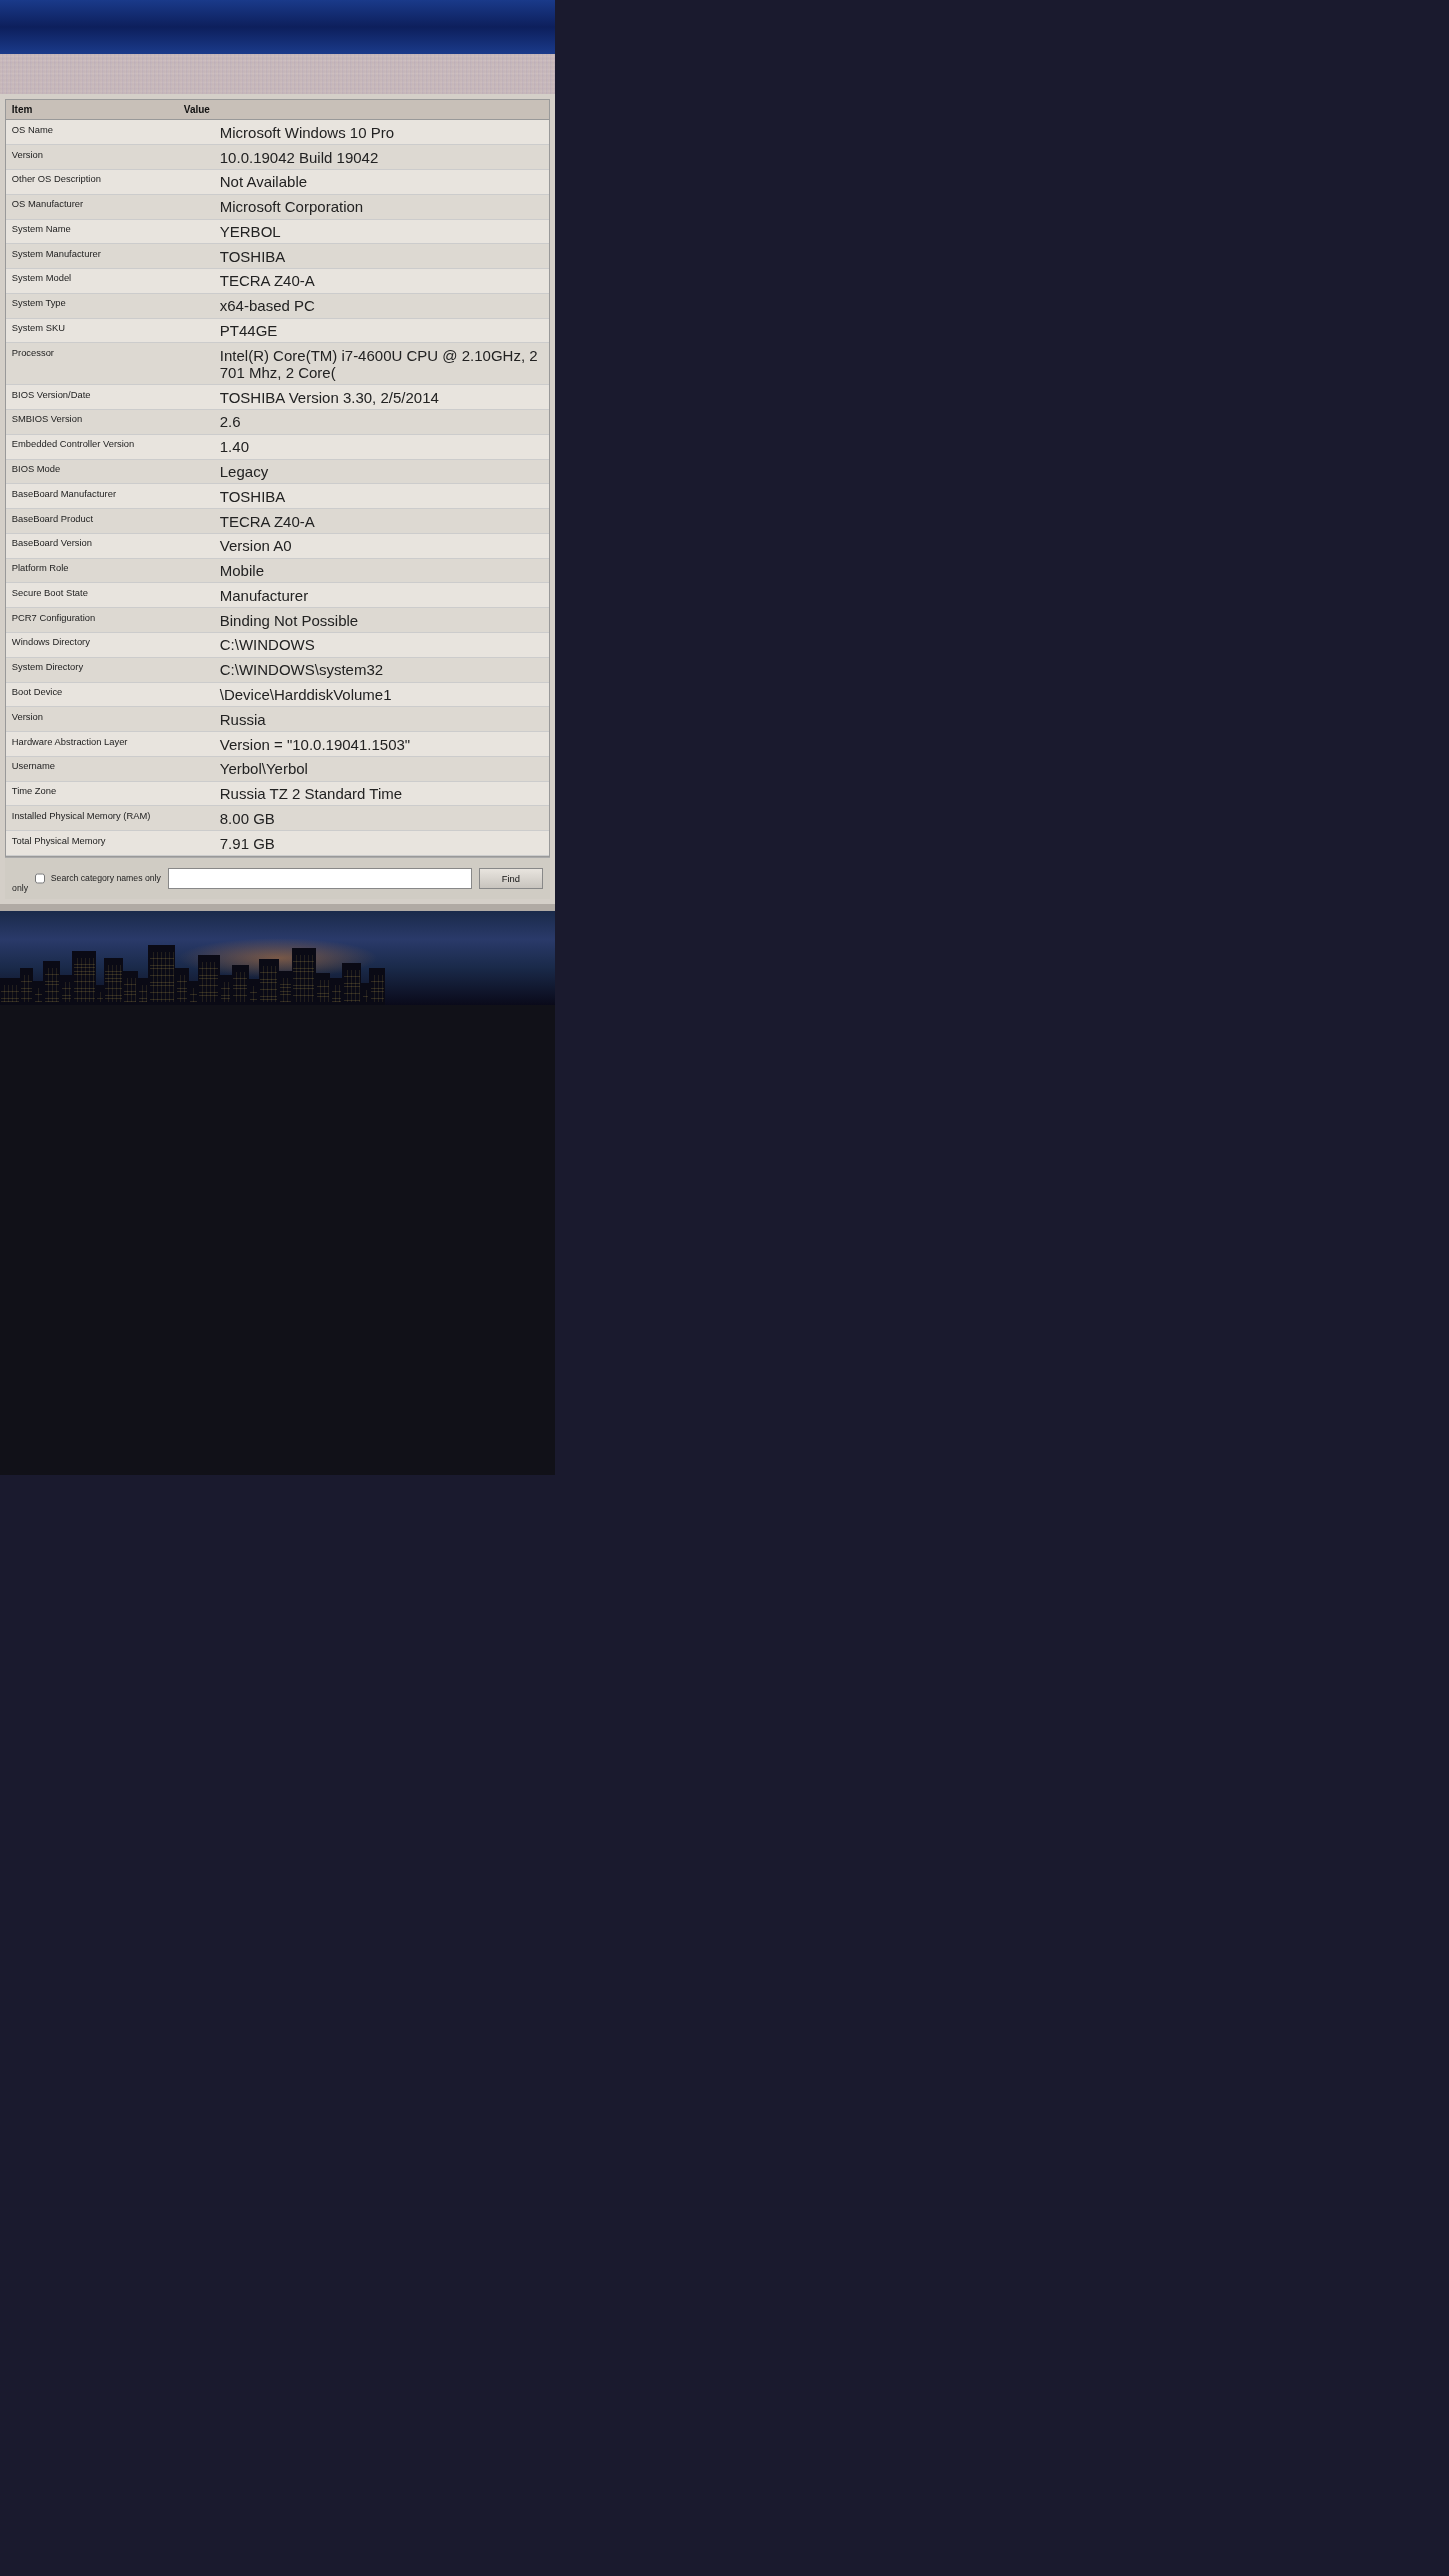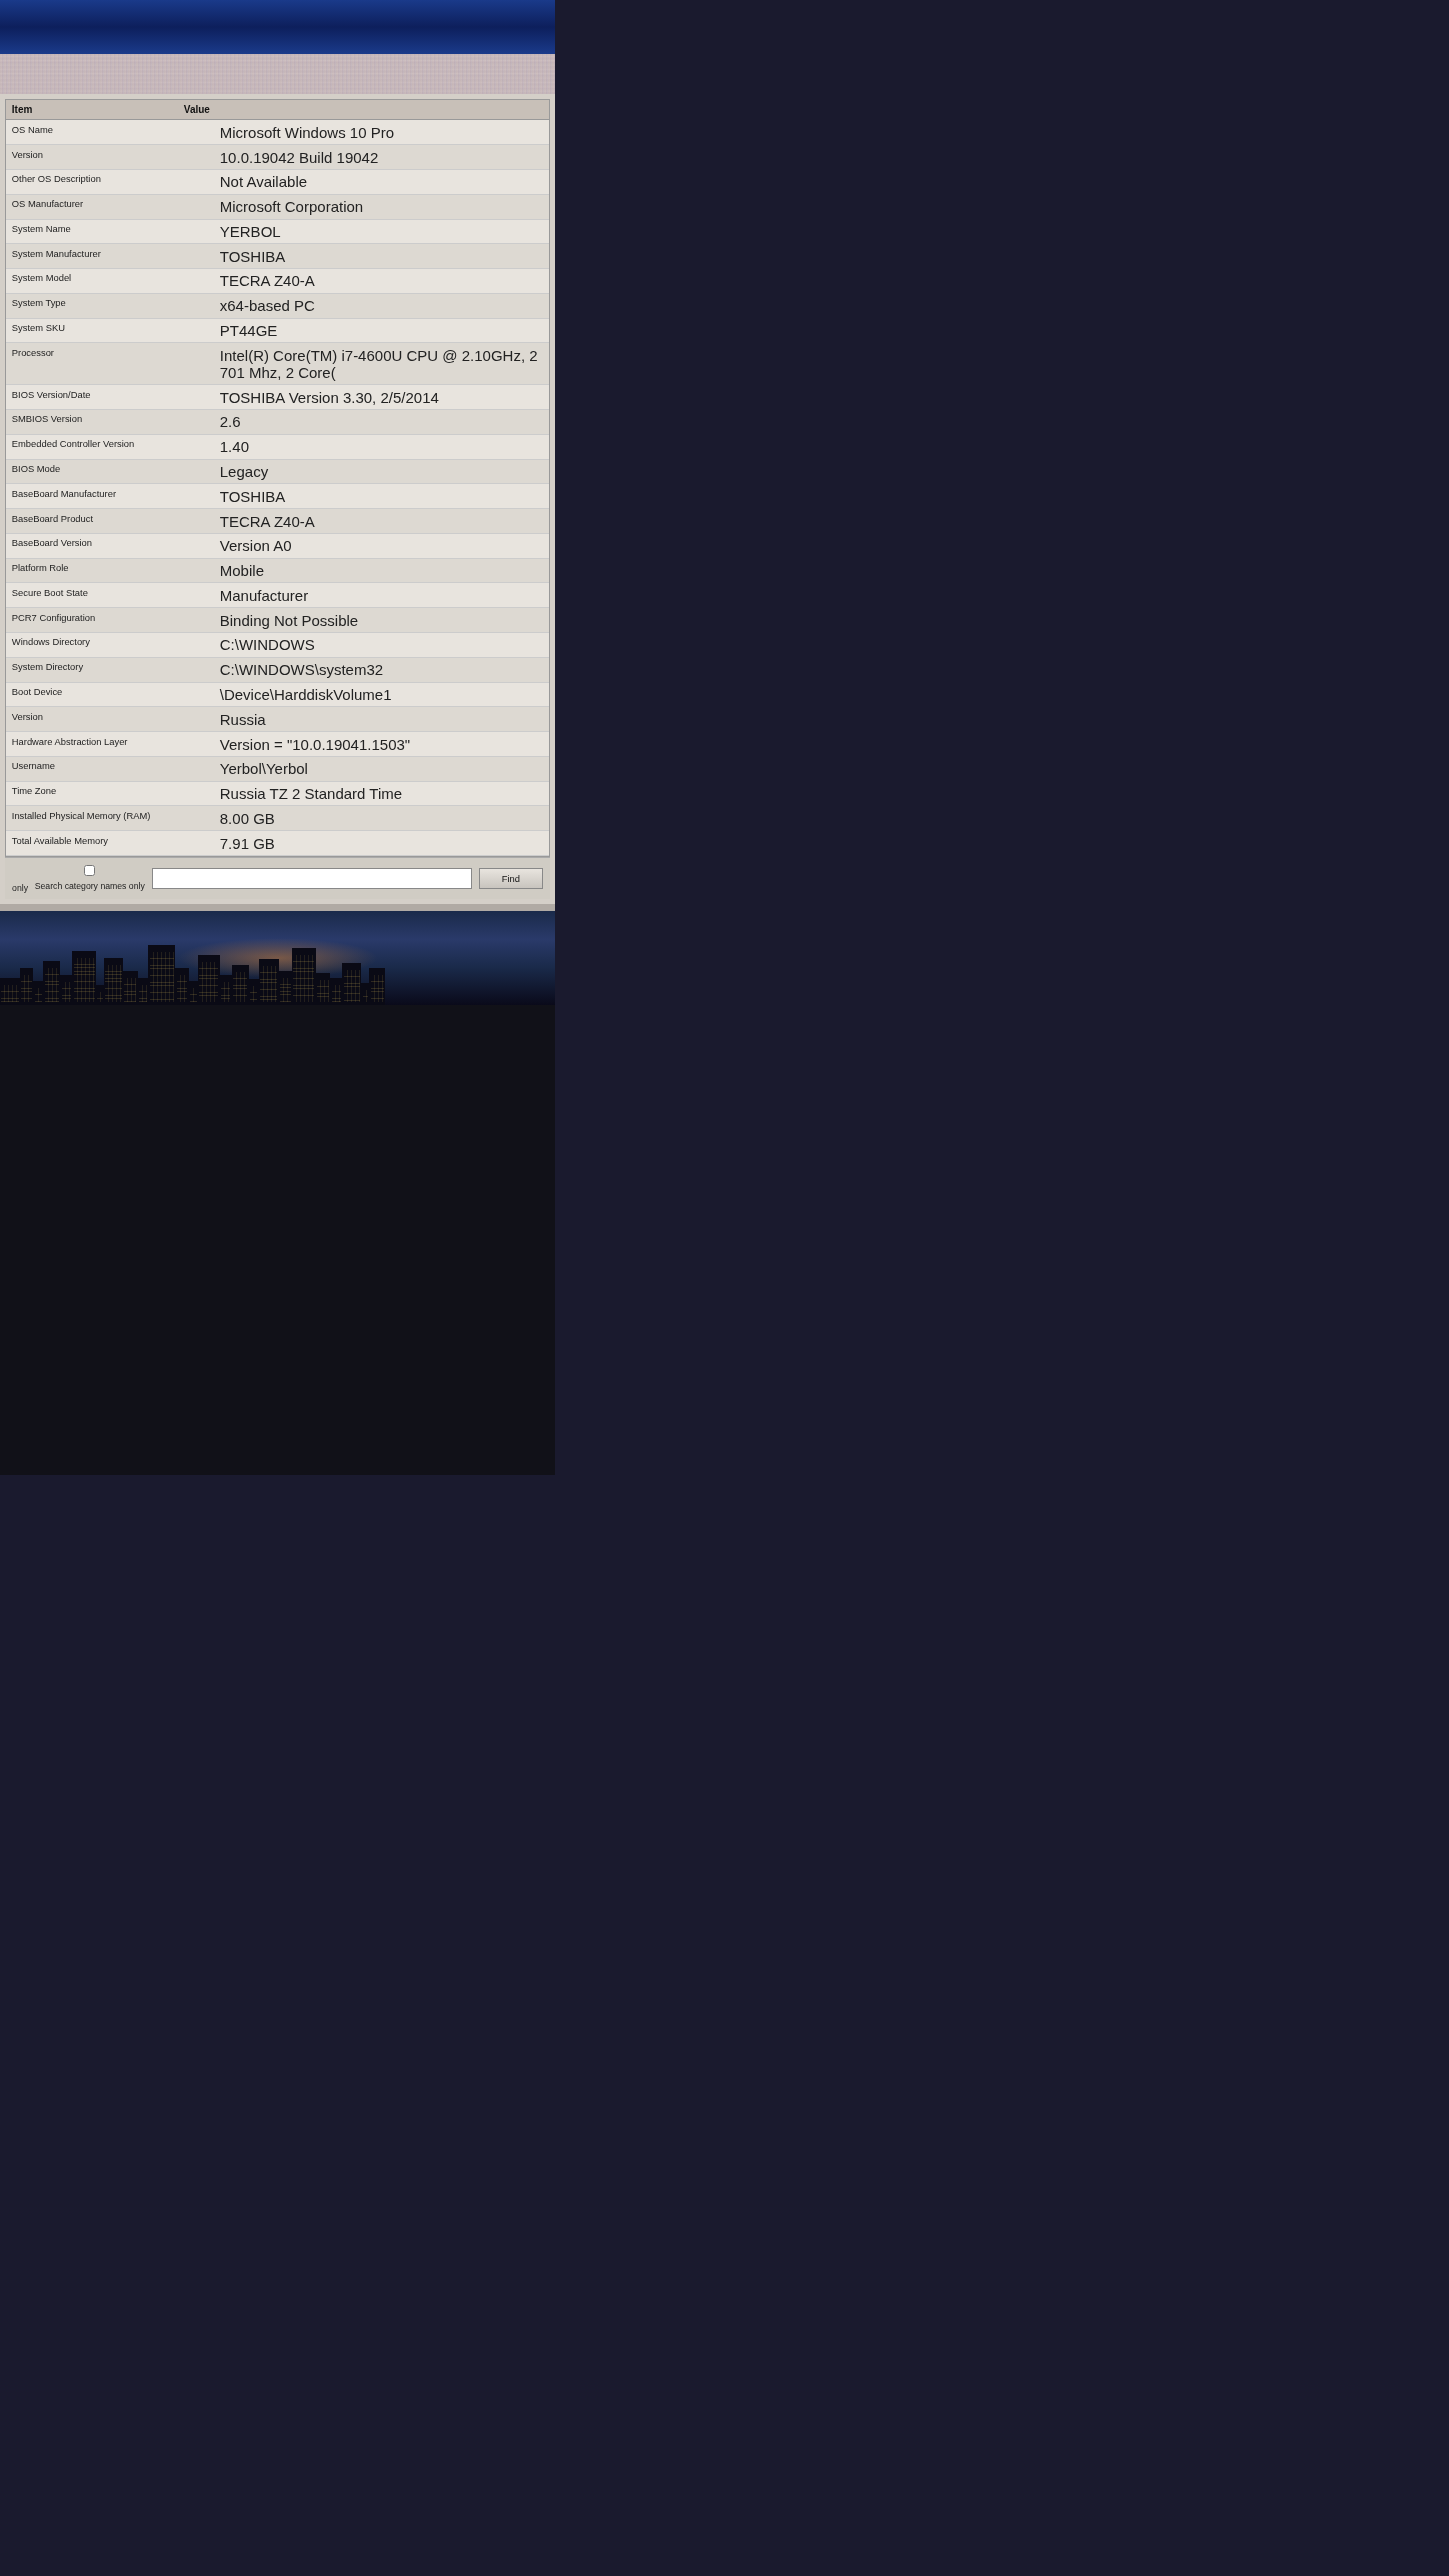--- a/index.html
+++ b/index.html
@@ -126,21 +126,20 @@
       cursor: pointer;
       color: #111;
     }
 
     .search-checkbox-area {
       display: flex;
       align-items: center;
       gap: 5.4px;
       font-size: 8.7px;
       color: #222;
-      flex-direction: column;
     }
 
     .search-checkbox-area input[type="checkbox"] {
       width: 10.7px;
       height: 10.7px;
     }
 
     .bottom-bar {
       width: 100%;
       height: 6.7px;
@@ -338,21 +337,21 @@
         </div>
         <div class="table-row">
           <div class="row-item">Time Zone</div>
           <div class="row-value">Russia TZ 2 Standard Time</div>
         </div>
         <div class="table-row">
           <div class="row-item">Installed Physical Memory (RAM)</div>
           <div class="row-value">8.00 GB</div>
         </div>
         <div class="table-row">
-          <div class="row-item">Total Available Memory</div>
+          <div class="row-item">Total Physical Memory</div>
           <div class="row-value">7.91 GB</div>
         </div>
       </div>
   </div>
 
   <div class="search-bar">
     <span class="only-label">only</span>
     <div class="search-checkbox-area">
       <input type="checkbox" style="">
       <span>Search category names only</span>

